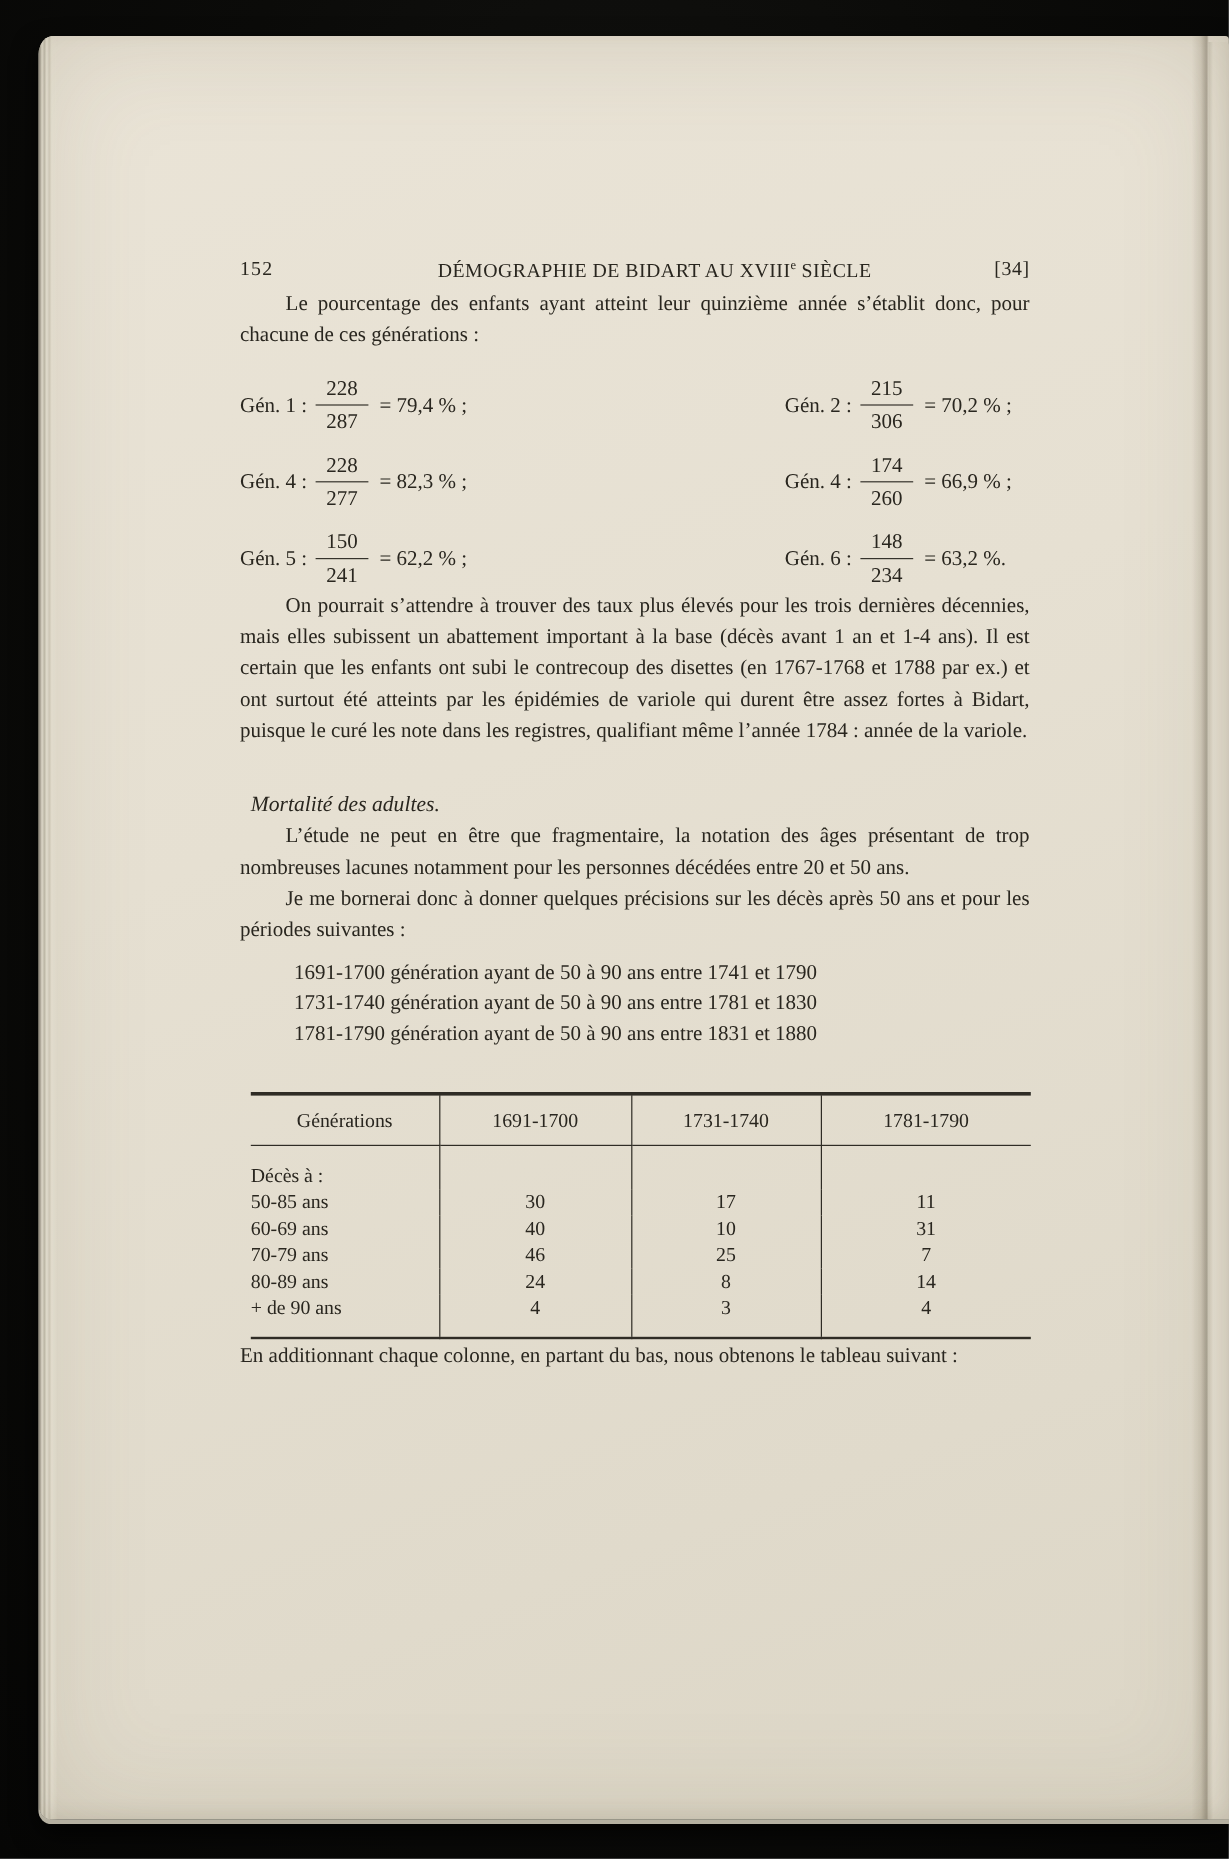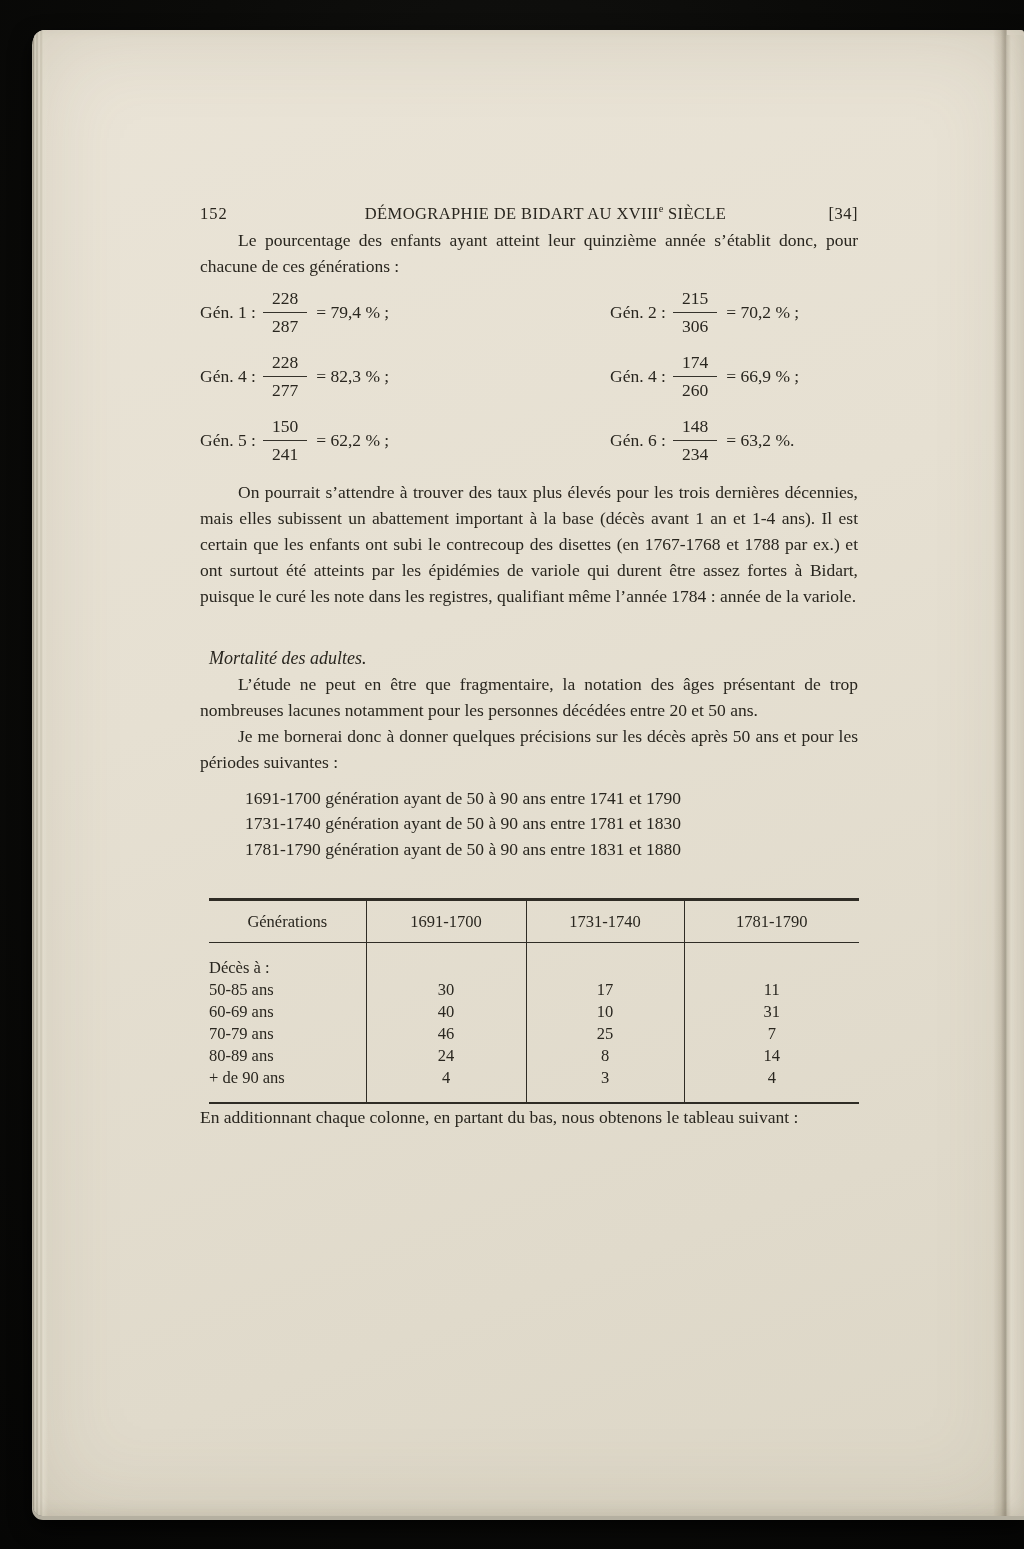--- a/index.html
+++ b/index.html
@@ -45,35 +45,35 @@
   }
 
   .content {
     position: absolute; left: 167px; top: 166px; width: 658px;
     color: #29261f;
     font-size: 17.5px; line-height: 26px;
     text-rendering: optimizeLegibility;
   }
 
   .running-header {
-    display: flex; align-items: flex-end;
-    font-size: 16.5px; letter-spacing: 0.4px;
+    display: flex; align-items: center;
+    font-size: 16.5px; letter-spacing: 0.4px; margin-top: 13px;
   }
   .running-header .pagenum { width: 95px; letter-spacing: 1px; }
   .running-header .title { flex: 1; text-align: center; }
   .running-header .title sup { font-size: 10.5px; letter-spacing: 0; }
   .running-header .ref { width: 62px; text-align: right; letter-spacing: 0.5px; }
 
   p.para { margin: 0; text-align: justify; }
   .indent { text-indent: 38px; }
   .mt-intro { margin-top: 36px; }
   .mt-discussion { margin-top: 10px; }
 
   .frac-grid { margin-top: 8px; }
-  .frac-row { display: flex; align-items: flex-start; height: 64px; }
+  .frac-row { display: flex; align-items: flex-end; height: 64px; gap: 44px; }
   .frac-item { display: flex; align-items: center; }
   .frac-item.left { width: 410px; }
   .frac-label { white-space: pre; }
   .frac {
     display: inline-flex; flex-direction: column; align-items: center;
     line-height: 23px; margin: 0 9px 0 7px; text-align: center;
   }
   .frac .num { padding: 0 9px 2px; border-bottom: 1.6px solid #35322b; }
   .frac .den { padding-top: 2px; }
   .frac-res { white-space: pre; }

